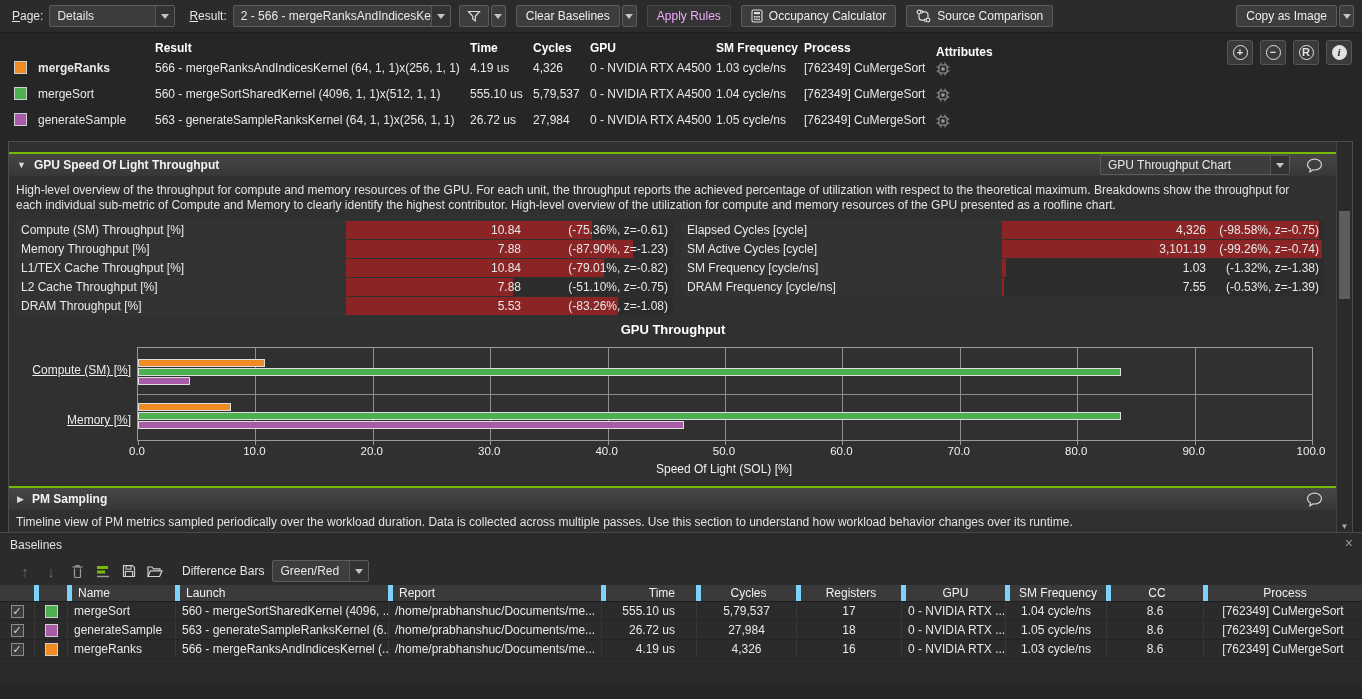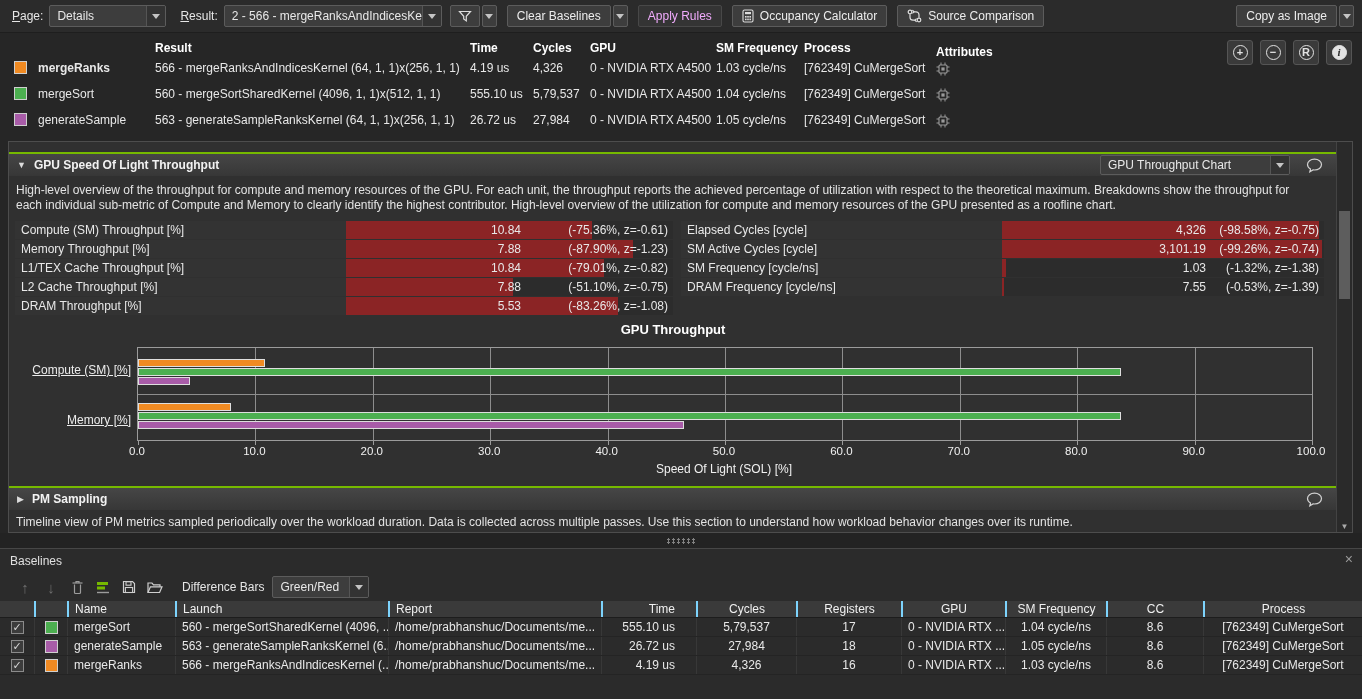--- a/index.html
+++ b/index.html
@@ -72,49 +72,49 @@
   .pmhdr{top:344px;}
   .pmdesc{position:absolute;left:7px;right:36px;top:373px;color:#e3e3e3;white-space:nowrap;}
   
   .vscroll{position:absolute;right:0;top:0;bottom:0;width:15px;background:#2a2a2a;border-left:1px solid #434343;}
   .vthumb{position:absolute;left:2px;right:2px;top:69px;height:88px;background:#5d5d5d;}
   .vdown{position:absolute;bottom:1px;left:0;right:0;text-align:center;font-size:8px;color:#aaa;}
   
   .splitter{position:absolute;top:533px;left:0;width:1362px;height:15px;background:#232323;display:flex;align-items:center;justify-content:center;}
   .grip{width:30px;height:6px;background-image:radial-gradient(circle,#828282 1px,transparent 1.3px);background-size:5px 3px;}
   
-  .bpanel{position:absolute;left:0;top:548px;width:1362px;height:151px;background:#2b2b2b;border-top:1px solid #474747;box-sizing:border-box;padding-left:28px;}
+  .bpanel{position:absolute;left:0;top:532px;width:1362px;height:151px;background:#2b2b2b;border-top:1px solid #474747;box-sizing:border-box;padding-left:28px;}
   .btitle{position:absolute;top:5px;left:10px;color:#e0e0e0;}
   .bclose{position:absolute;top:3px;right:9px;color:#9b9b9b;font-size:14px;line-height:14px;}
   .btools{position:absolute;top:26px;left:12px;height:24px;display:flex;align-items:center;}
   .ticon{width:26px;display:flex;justify-content:center;align-items:center;flex:none;}
   .arrow-dis{color:#6d6d6d;font-size:15px;}
   .dblabel{margin:0 8px 0 14px;color:#e6e6e6;white-space:nowrap;}
   .btable{position:absolute;top:52px;left:0;width:1362px;}
   .brow{display:grid;grid-template-columns:34px 33px 108px 213px 213px 95px 100px 105px 104px 101px 97px 159px;
         height:19px;align-items:center;border-bottom:1px solid #242424;box-sizing:border-box;}
   .brow.bhead{height:17px;background:#3a3a3a;color:#f0f0f0;border-bottom:1px solid #1d1d1d;}
   .bcell{height:100%;display:flex;align-items:center;justify-content:center;white-space:nowrap;overflow:hidden;box-sizing:border-box;border-left:1px solid #383838;}
-  .bhead .bcell{border-left:2px solid #7dd3fc;}
+  .bhead .bcell{border-left:5px solid #7dd3fc;}
   .bcell:first-child{border-left:none;}
   .bcell.l{justify-content:flex-start;padding-left:6px;}
   .bcell.r{justify-content:flex-end;padding-right:21px;}
   .chk{width:13px;height:13px;background:#3c3c3c;border:1px solid #8b8b8b;display:flex;align-items:center;justify-content:center;
        font-size:11px;color:#d8d8d8;line-height:1;box-sizing:border-box;}
   .bsw{width:13px;height:13px;border:1px solid #cfcfcf;box-sizing:border-box;}
   svg{display:block;}
 </style>
 </head>
 <body>
 
 <div class="root">
 
   <div class="toolbar">
     <span class="tlabel mnem">Page:</span>
-    <div class="select" style="width:117px">
+    <div class="select" style="width:126px">
       <span class="val" style="flex:1">Details</span>
       <span class="arr">
           <span class="tri"></span>
         </span>
     </div>
     <span class="tlabel mnem" style="margin-left:14px">Result:</span>
     <div class="select" style="width:218px">
       <span class="val" style="flex:1">2 -  566 - mergeRanksAndIndicesKer</span>
       <span class="arr">
           <span class="tri"></span>

